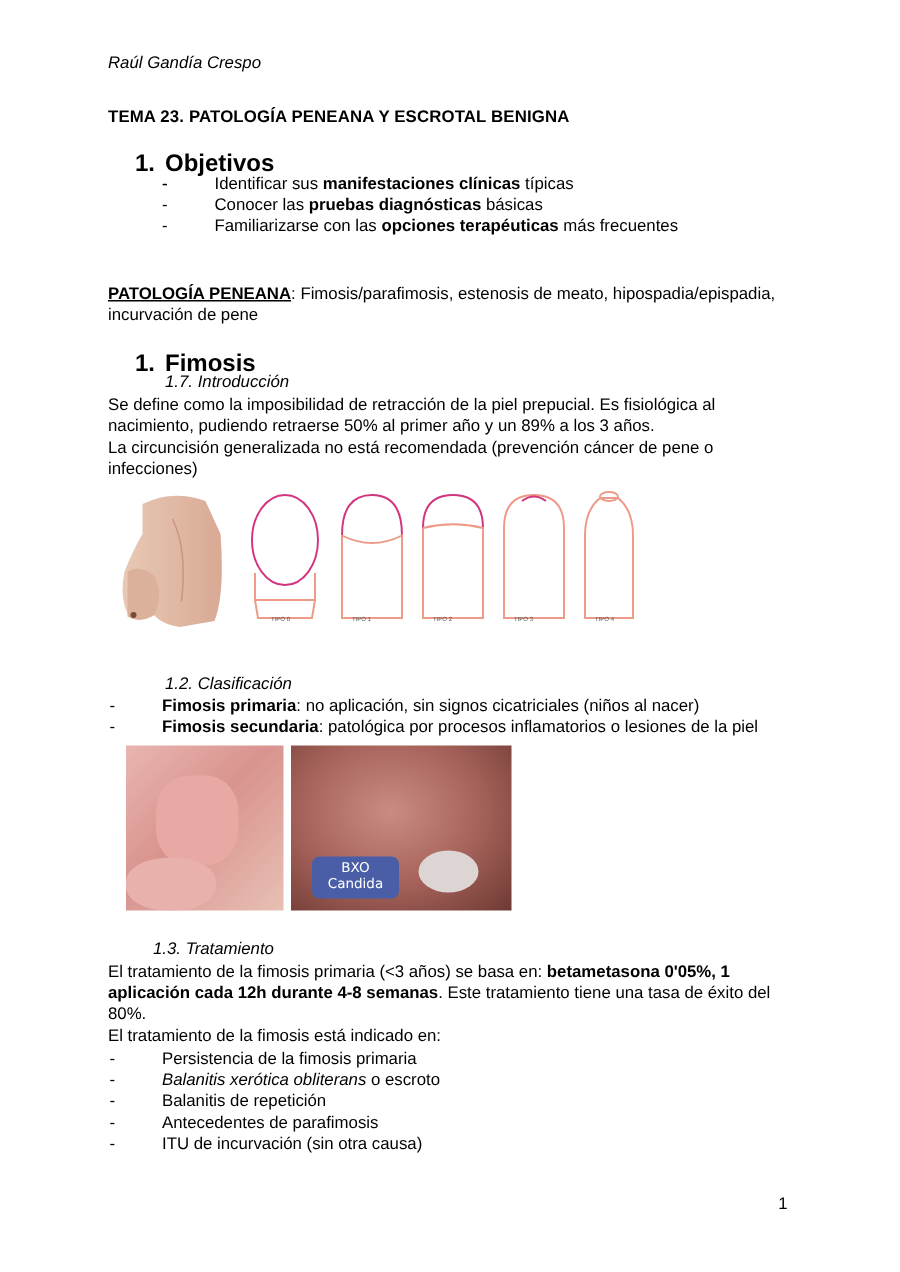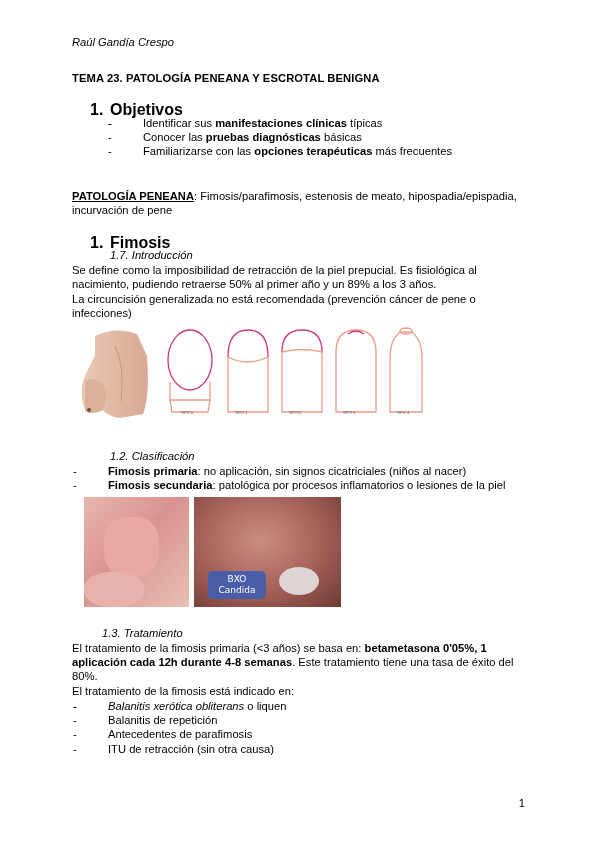--- a/index.html
+++ b/index.html
@@ -109,20 +109,20 @@
     <div>Candida</div>
   </div>
 </div>
 
 <div class="abs sub" style="left:102px; top:627px;">1.3. Tratamiento</div>
 <p class="abs para" style="left:72px; top:641px; width:450px;">
   <span>El tratamiento de la fimosis primaria (&lt;3 años) se basa en: </span><b>betametasona 0'05%, 1 aplicación cada 12h durante 4-8 semanas</b><span>. Este tratamiento tiene una tasa de éxito del 80%.</span>
 </p>
 <p class="abs para" style="left:72px; top:684px;">El tratamiento de la fimosis está indicado en:</p>
 <ul class="abs dash-list" style="left:108px; top:699px;">
-  <li><span class="dash">-</span></li>
-  <li><span class="dash">-</span><i>Balanitis xerótica obliterans</i><span> o liquen</span></li>
+  <li><span class="dash">-</span><span>Persistencia de la fimosis primaria</span></li>
+  <li><span class="dash">-</span><i>Balanitis xerótica obliterans</i><span> o escroto</span></li>
   <li><span class="dash">-</span><span>Balanitis de repetición</span></li>
   <li><span class="dash">-</span><span>Antecedentes de parafimosis</span></li>
-  <li><span class="dash">-</span><span>ITU de retracción (sin otra causa)</span></li>
+  <li><span class="dash">-</span><span>ITU de incurvación (sin otra causa)</span></li>
 </ul>
 
 <div class="abs pageno">1</div>
 
 </body></html>

